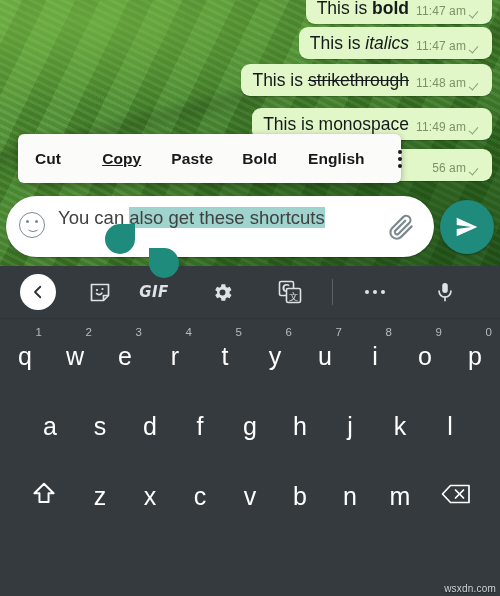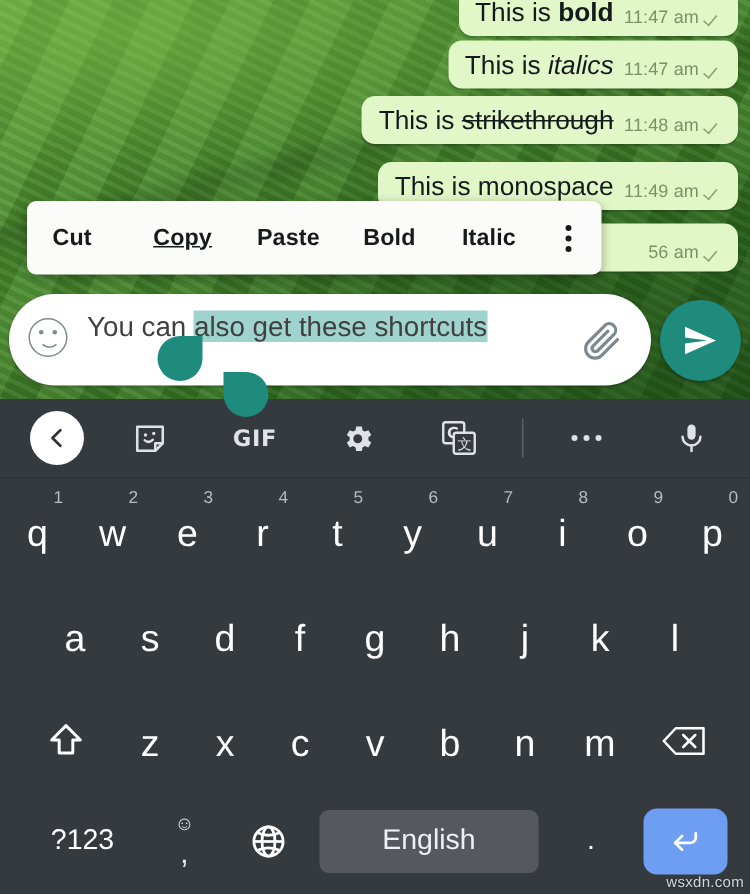--- a/index.html
+++ b/index.html
@@ -63,21 +63,21 @@
     font-size: 17.5px;
     color: #14191c;
     line-height: 21px;
   }
   .bubble .msg b { font-weight: 700; }
   .bubble .msg i { font-style: italic; }
   .bubble .msg s { text-decoration: line-through; margin-top: 44px; }
   .bubble .msg .mono { font-family: "Liberation Sans", sans-serif; }
   .meta {
     display: flex;
-    align-items: center;
+    align-items: flex-end;
     gap: 4px;
     padding-bottom: 1px;
   }
   .meta .time {
     font-size: 12px;
     color: #7d9168;
     letter-spacing: .1px;
   }
   .tick {
     width: 13px; height: 11px;
@@ -262,21 +262,21 @@
     flex: none;
   }
   .kb-tool {
     width: 40px; height: 40px;
     display: flex;
     align-items: center;
     justify-content: center;
     flex: none;
   }
   #tool-sticker { margin-left: 24px; }
-  #tool-gif     { margin-left: 30px; }
+  #tool-gif     { margin-left: 14px; font-style: italic; }
   #tool-gear    { margin-left: 28px; }
   #tool-translate { margin-left: 28px; }
   #kb-divider {
     width: 1px; height: 26px;
     background: #5a6166;
     margin-left: 22px;
     flex: none;
   }
   #tool-more { margin-left: 22px; }
   #tool-mic  { margin-left: 30px; }
@@ -418,21 +418,21 @@
       <span class="time">56 am</span>
       <span class="tick"></span>
     </span>
   </div>
 
   <div id="ctxmenu">
     <span class="ctx-item" id="ctx-cut">Cut</span>
     <span class="ctx-item" id="ctx-copy">Copy</span>
     <span class="ctx-item" id="ctx-paste">Paste</span>
     <span class="ctx-item" id="ctx-bold">Bold</span>
-    <span class="ctx-item" id="ctx-italic">Italic</span>
+    <span class="ctx-item" id="ctx-italic">English</span>
     <span id="ctx-overflow">
         <i></i>
         <i></i>
         <i></i>
       </span>
   </div>
 
   <div id="composer">
     <div id="emoji-btn">
       <div class="face">
@@ -610,39 +610,16 @@
         </div>
       <div class="key wide">
         <svg width="32" height="26" viewBox="0 0 32 26" fill="none" stroke="#ffffff" stroke-width="1.7" stroke-linejoin="round" stroke-linecap="round">
           <path d="M10.5 4.5h18.5v17H10.5L2.5 13z"></path>
           <line x1="15.5" y1="9" x2="23.5" y2="17"></line>
           <line x1="23.5" y1="9" x2="15.5" y2="17"></line>
         </svg>
       </div>
     </div>
 
-    <div class="kb-row" id="row4">
-      <div class="key" id="key-123">?123</div>
-      <div class="key" id="key-comma">
-        <span class="cm-emoji">☺</span>
-        <span class="cm-comma">,</span>
-      </div>
-      <div class="key" id="key-globe">
-        <svg width="26" height="26" viewBox="0 0 24 24" fill="none" stroke="#ffffff" stroke-width="1.7">
-          <circle cx="12" cy="12" r="9"></circle>
-          <ellipse cx="12" cy="12" rx="4" ry="9"></ellipse>
-          <line x1="3" y1="12" x2="21" y2="12"></line>
-          <path d="M5 6.5c4 2.2 10 2.2 14 0M5 17.5c4-2.2 10-2.2 14 0"></path>
-        </svg>
-      </div>
-      <div class="key" id="key-space">English</div>
-      <div class="key" id="key-period">.</div>
-      <div class="key" id="key-enter">
-        <svg width="26" height="22" viewBox="0 0 24 24" fill="none" stroke="#ffffff" stroke-width="2" stroke-linecap="round" stroke-linejoin="round">
-          <polyline points="9.5 8 4.5 13 9.5 18"></polyline>
-          <path d="M4.5 13h11a4 4 0 0 0 4-4V6"></path>
-        </svg>
-      </div>
-    </div>
   </div>
 
   <div id="watermark">wsxdn.com</div>
 </div>
 
 </body></html>

